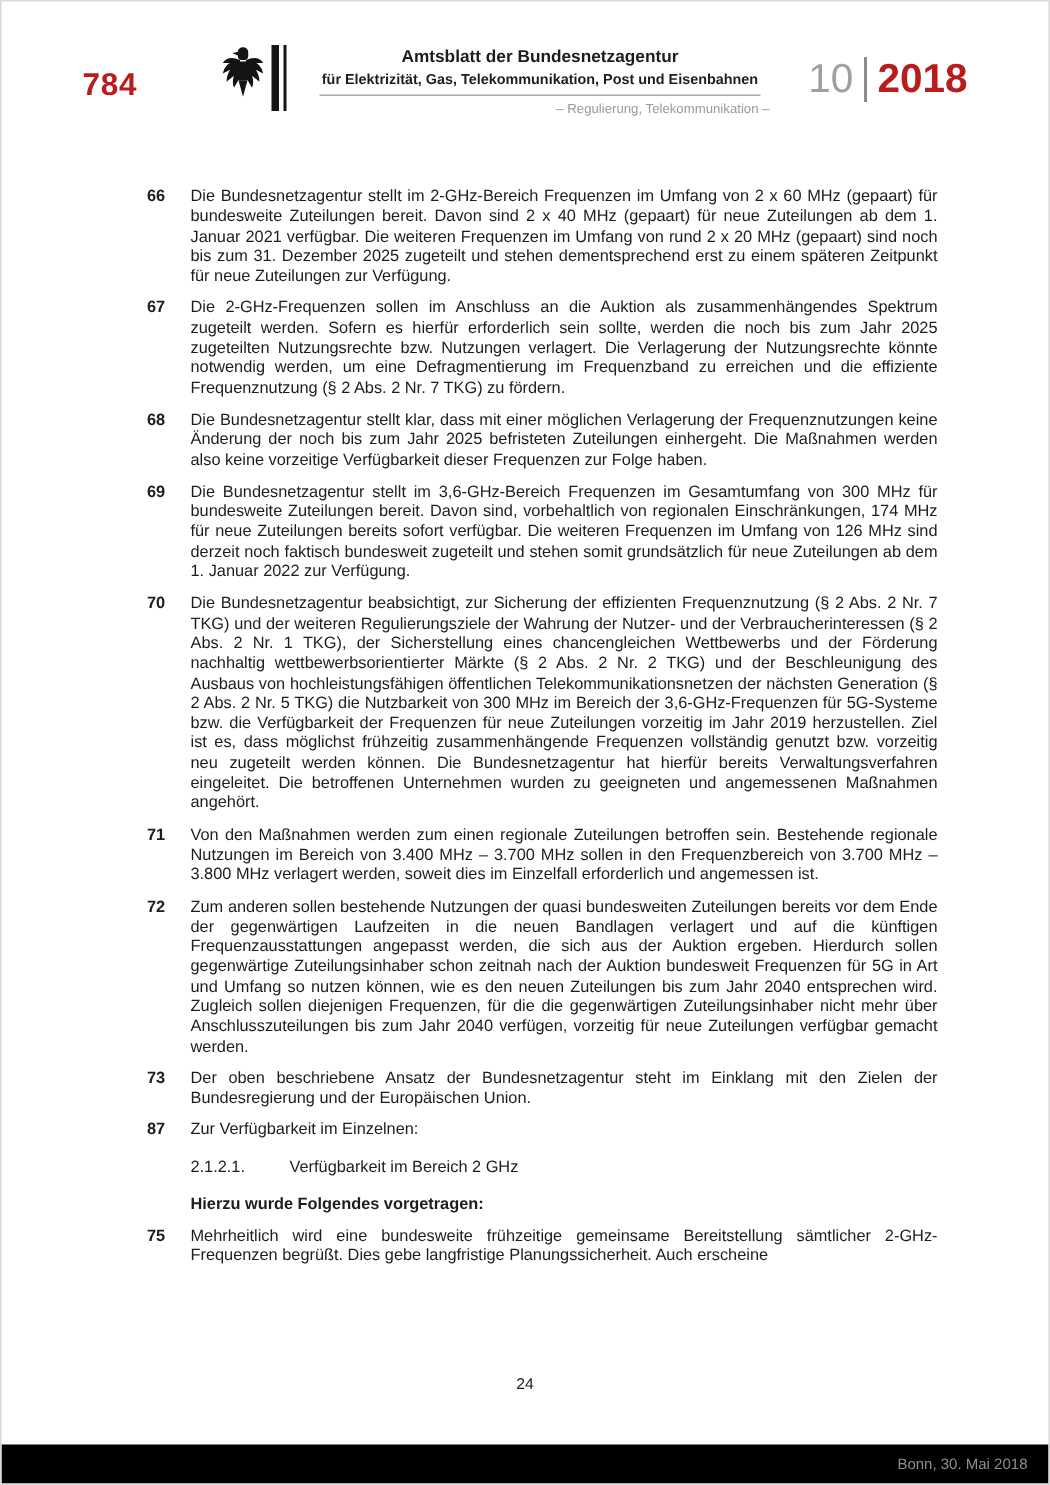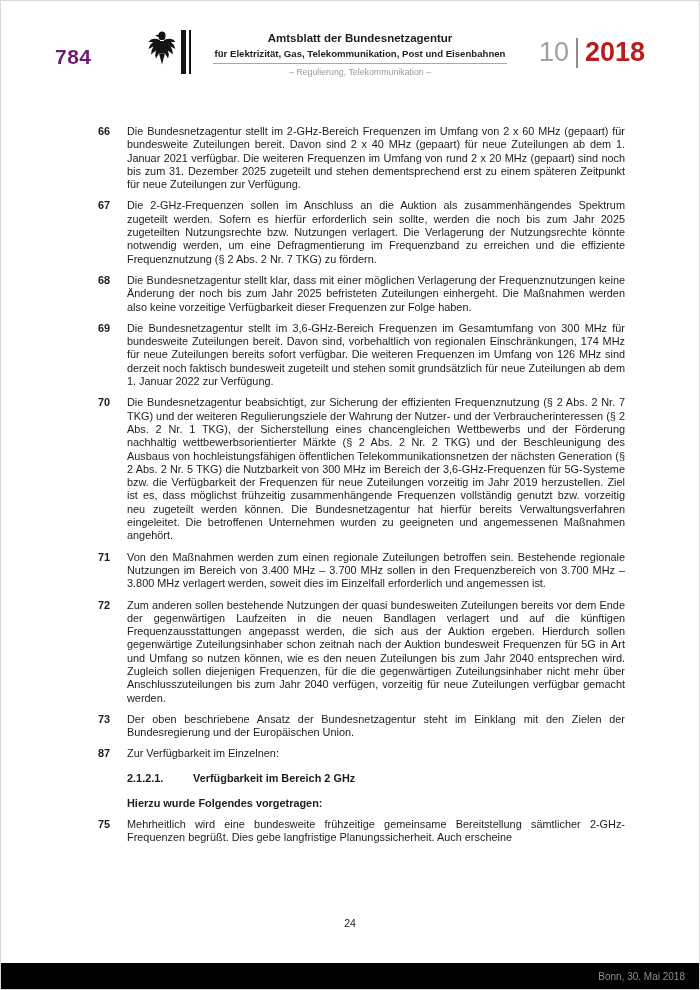--- a/index.html
+++ b/index.html
@@ -14,48 +14,48 @@
     border: 1px solid #d9d9d9;
     overflow: hidden;
     margin: 0 auto;
   }
 
   
   .masthead { position: absolute; top: 24px; left: 0; width: 100%; height: 78px; }
 
   .edition-number {
     position: absolute; left: 54px; top: 20px;
-    font-size: 21px; font-weight: bold; letter-spacing: 0.5px; color: #701a75;
+    font-size: 21px; font-weight: bold; letter-spacing: 0.5px; color: #b91c1c;
   }
 
   .brand { position: absolute; left: 146px; top: 2px; display: flex; align-items: flex-start; }
   .eagle { width: 30px; height: 42px; display: block; }
   .brand-bars { display: flex; margin-left: 4px; margin-top: 3px; height: 44px; }
   .bar-thick { width: 5px; background: #151515; }
   .bar-thin  { width: 2px; background: #151515; margin-left: 3px; }
 
   .mast-text { margin-left: 16px; width: 306px; text-align: center; padding-top: 4px; }
   .mast-title { font-size: 11.5px; font-weight: bold; line-height: 1.25; }
   .mast-sub   { font-size: 9.6px;  font-weight: bold; margin-top: 3px; }
   .mast-rule  { border: none; border-top: 1px solid #a8a8a8; margin: 4px 6px 3px; }
-  .mast-section { font-size: 8.8px; color: #9a9a9a; }
+  .mast-section { font-size: 8.8px; color: #9a9a9a; text-align: right; }
 
   .issue { position: absolute; right: 54px; top: 12px; display: flex; align-items: center; }
   .issue-num  { font-size: 27px; color: #a0a0a0; font-weight: 400; }
   .issue-div  { width: 2px; height: 30px; background: #8c8c8c; margin: 0 7px; }
   .issue-year { font-size: 27px; color: #b91c1c; font-weight: bold; }
 
   
   .doc-body { position: absolute; top: 124px; left: 97px; width: 527px; }
 
   .para { display: flex; margin-bottom: 8px; }
   .para-num  { flex: 0 0 29px; font-size: 10.9px; line-height: 13.3px; font-weight: bold; }
   .para-text { flex: 1; font-size: 10.9px; line-height: 13.3px; text-align: justify; }
 
-  .subhead { display: flex; margin: 11px 0 2px 29px; font-size: 10.9px; font-weight: bold; }
+  .subhead { display: flex; margin: 11px 0 2px 29px; font-size: 10.9px; font-weight: normal; }
   .subhead-num { flex: 0 0 66px; }
   .lead-line { margin: 12px 0 7px 29px; font-size: 10.9px; font-weight: bold; line-height: 15px; }
 
   
   .page-number {
     position: absolute; top: 916px; left: 0; width: 100%;
     text-align: center; font-size: 10.5px;
   }
   .footer-bar {
     position: absolute; bottom: 0; left: 0; width: 100%; height: 26px;

